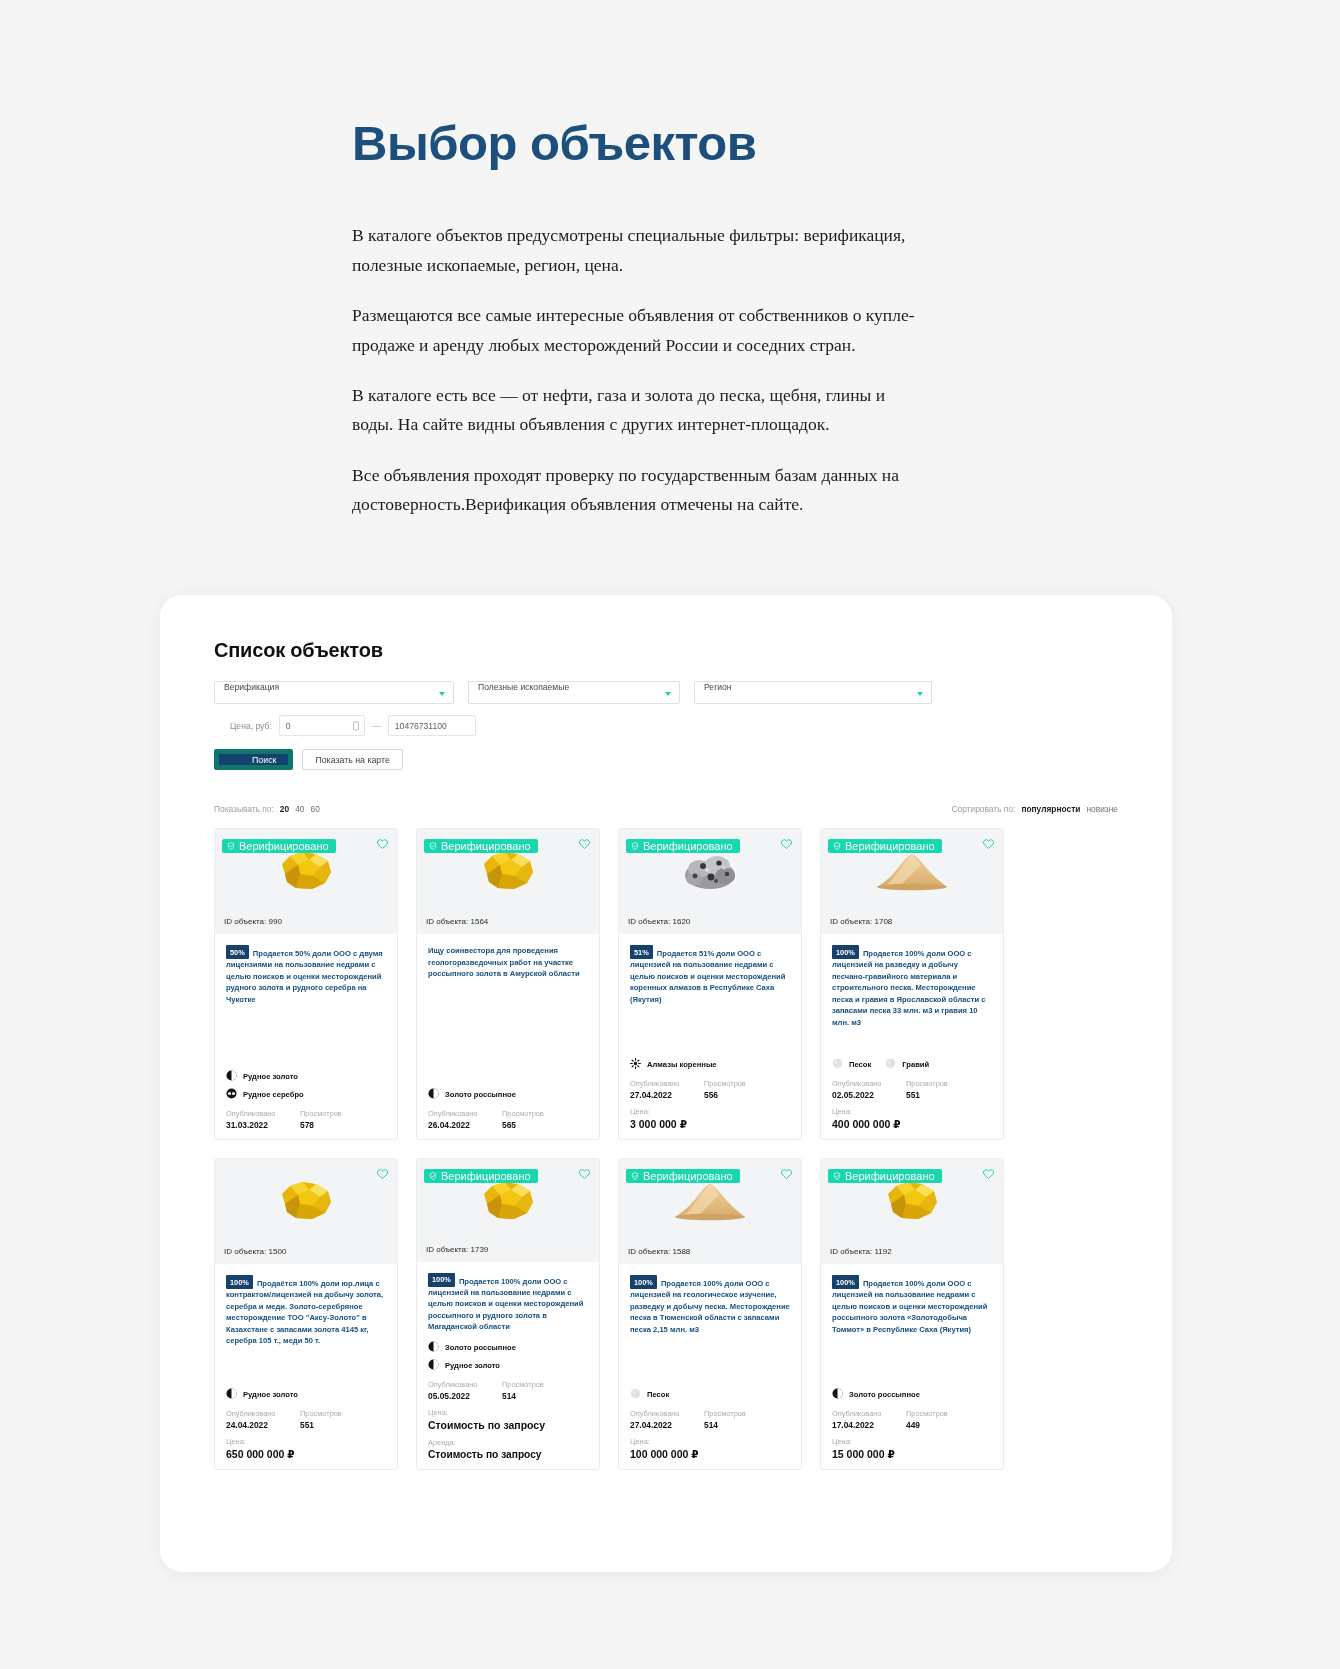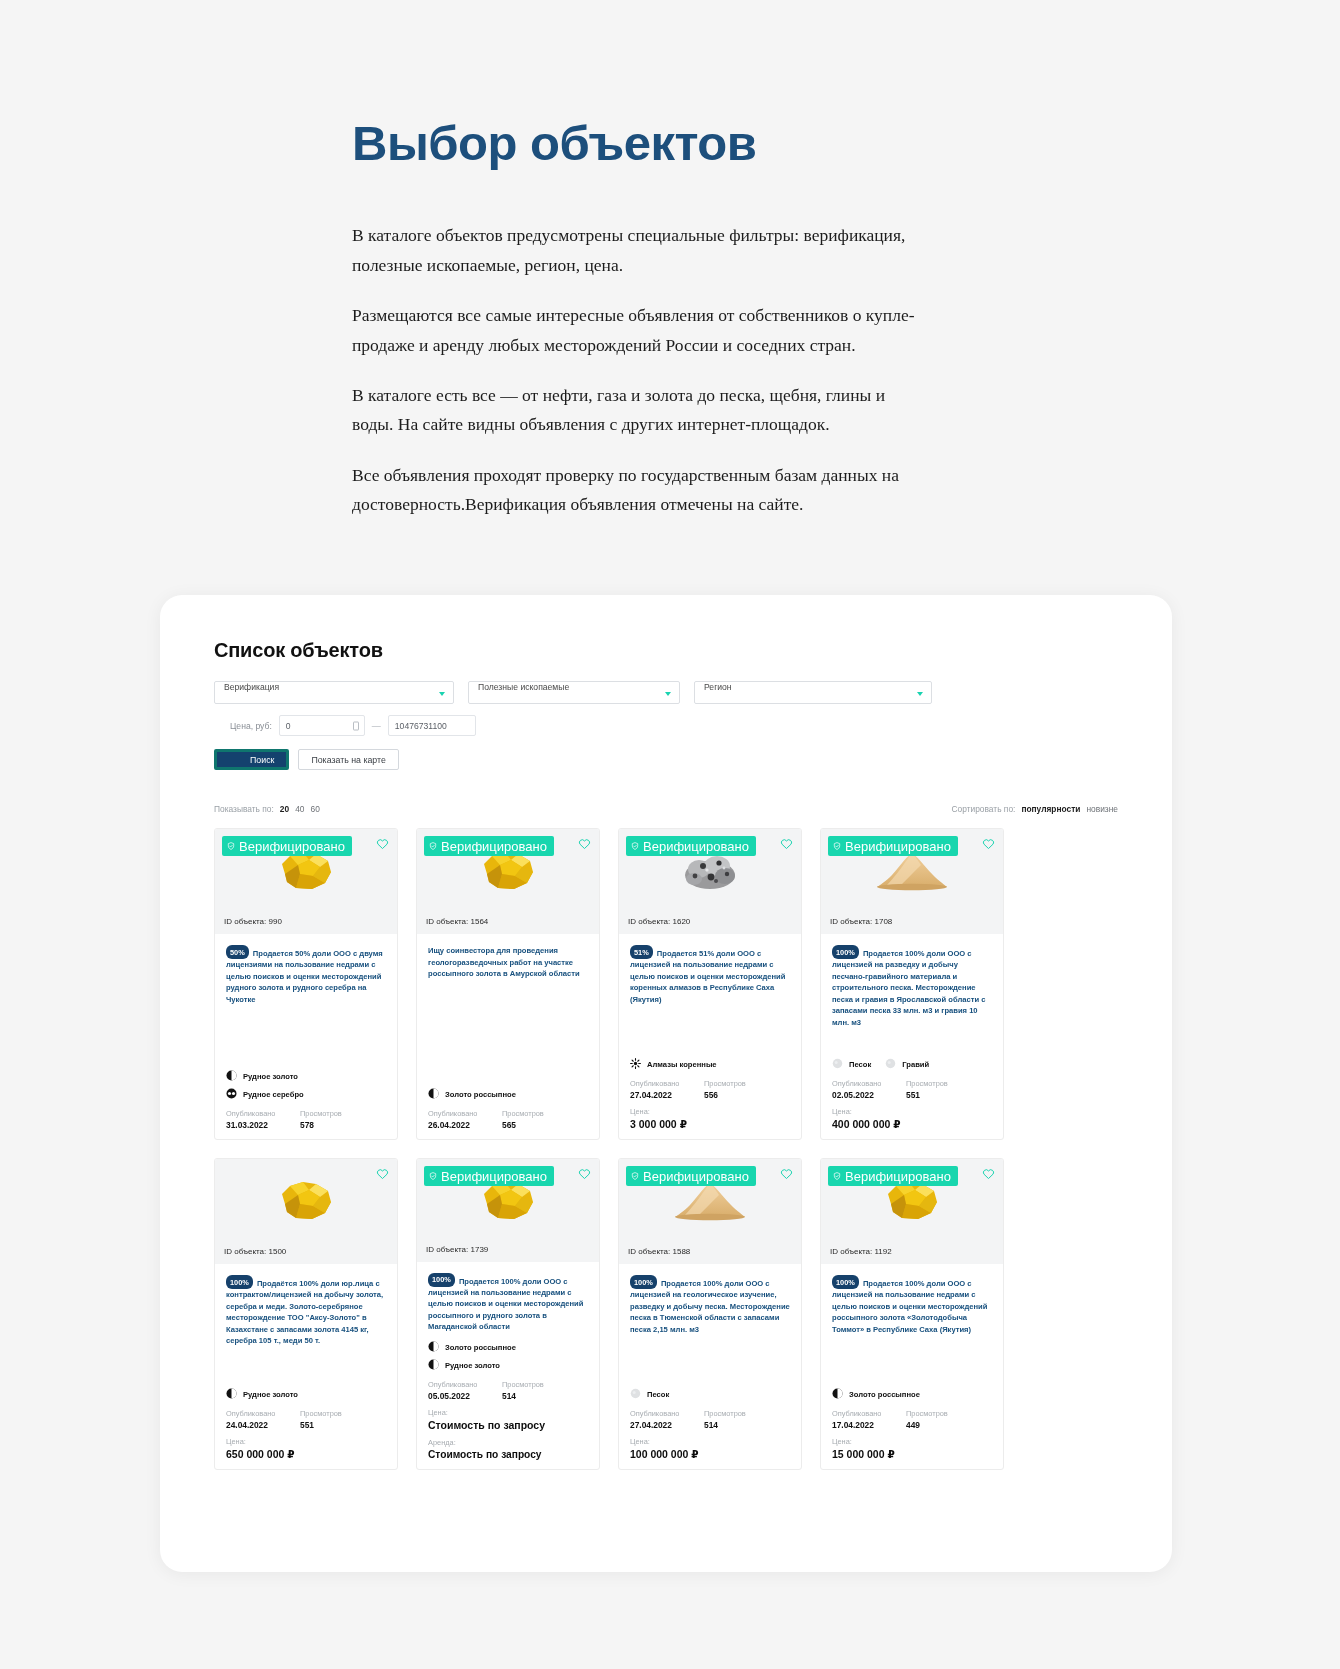--- a/index.html
+++ b/index.html
@@ -104,21 +104,21 @@
 
   .btn-row { display: flex; gap: 9px; margin-top: 13px; }
   .btn {
     height: 21px;
     display: flex; align-items: center; justify-content: center;
     font-size: 8.8px;
     border-radius: 2px;
     padding: 0 12px;
     white-space: nowrap;
   }
-  .btn-primary { background: #14426e; color: #fff; border: 3px solid #0f766e; padding-left: 33px; }
+  .btn-primary { background: #14426e; color: #fff; border: 5px solid #0f766e; padding-left: 33px; }
   .btn-ghost { background: #fff; color: #3a3f45; border: 1px solid #d4d8dd; }
 
   
   .sortbar {
     display: flex; justify-content: space-between; align-items: center;
     margin-top: 34px; font-size: 8.4px; color: #9aa0a6;
   }
   .sortbar .grp { display: flex; align-items: center; gap: 6px; }
   .sortbar .val { color: #1e1e1e; font-weight: 700; }
   .sortbar .val.dim { color: #6e7277; font-weight: 400; }
@@ -147,22 +147,22 @@
     height: 84px;
     padding: 7px;
   }
   .badge {
     position: relative;
     display: inline-flex;
     align-items: center;
     gap: 4px;
     background: #18d6ae;
     color: #fff;
-    font-size: 13px;
-    height: 20px;
+    font-size: 11px;
+    height: 14px;
     padding: 0 7px 0 5px;
     border-radius: 2px;
     z-index: 3;
   }
   .badge .shield { display: block; width: 8px; height: 8px; }
   .heart {
     position: absolute; right: 8px; top: 7px; width: 13px; height: 13px; z-index: 3;
   }
   .thumb {
     position: absolute; left: 0; right: 0; top: 14px;
@@ -188,21 +188,21 @@
     font-weight: 700;
     line-height: 1.52;
   }
   .pct {
     display: inline-block;
     background: #16416b;
     color: #fff;
     font-size: 7.4px;
     font-weight: 700;
     padding: 1.5px 4px;
-    border-radius: 6px;
+    border-radius: 1px;
     margin-right: 4px;
     vertical-align: 1px;
   }
   .minerals { margin-top: auto; padding-top: 8px; }
   .mineral {
     display: inline-flex;
     align-items: center;
     gap: 6px;
     font-size: 7.6px;
     font-weight: 700;

